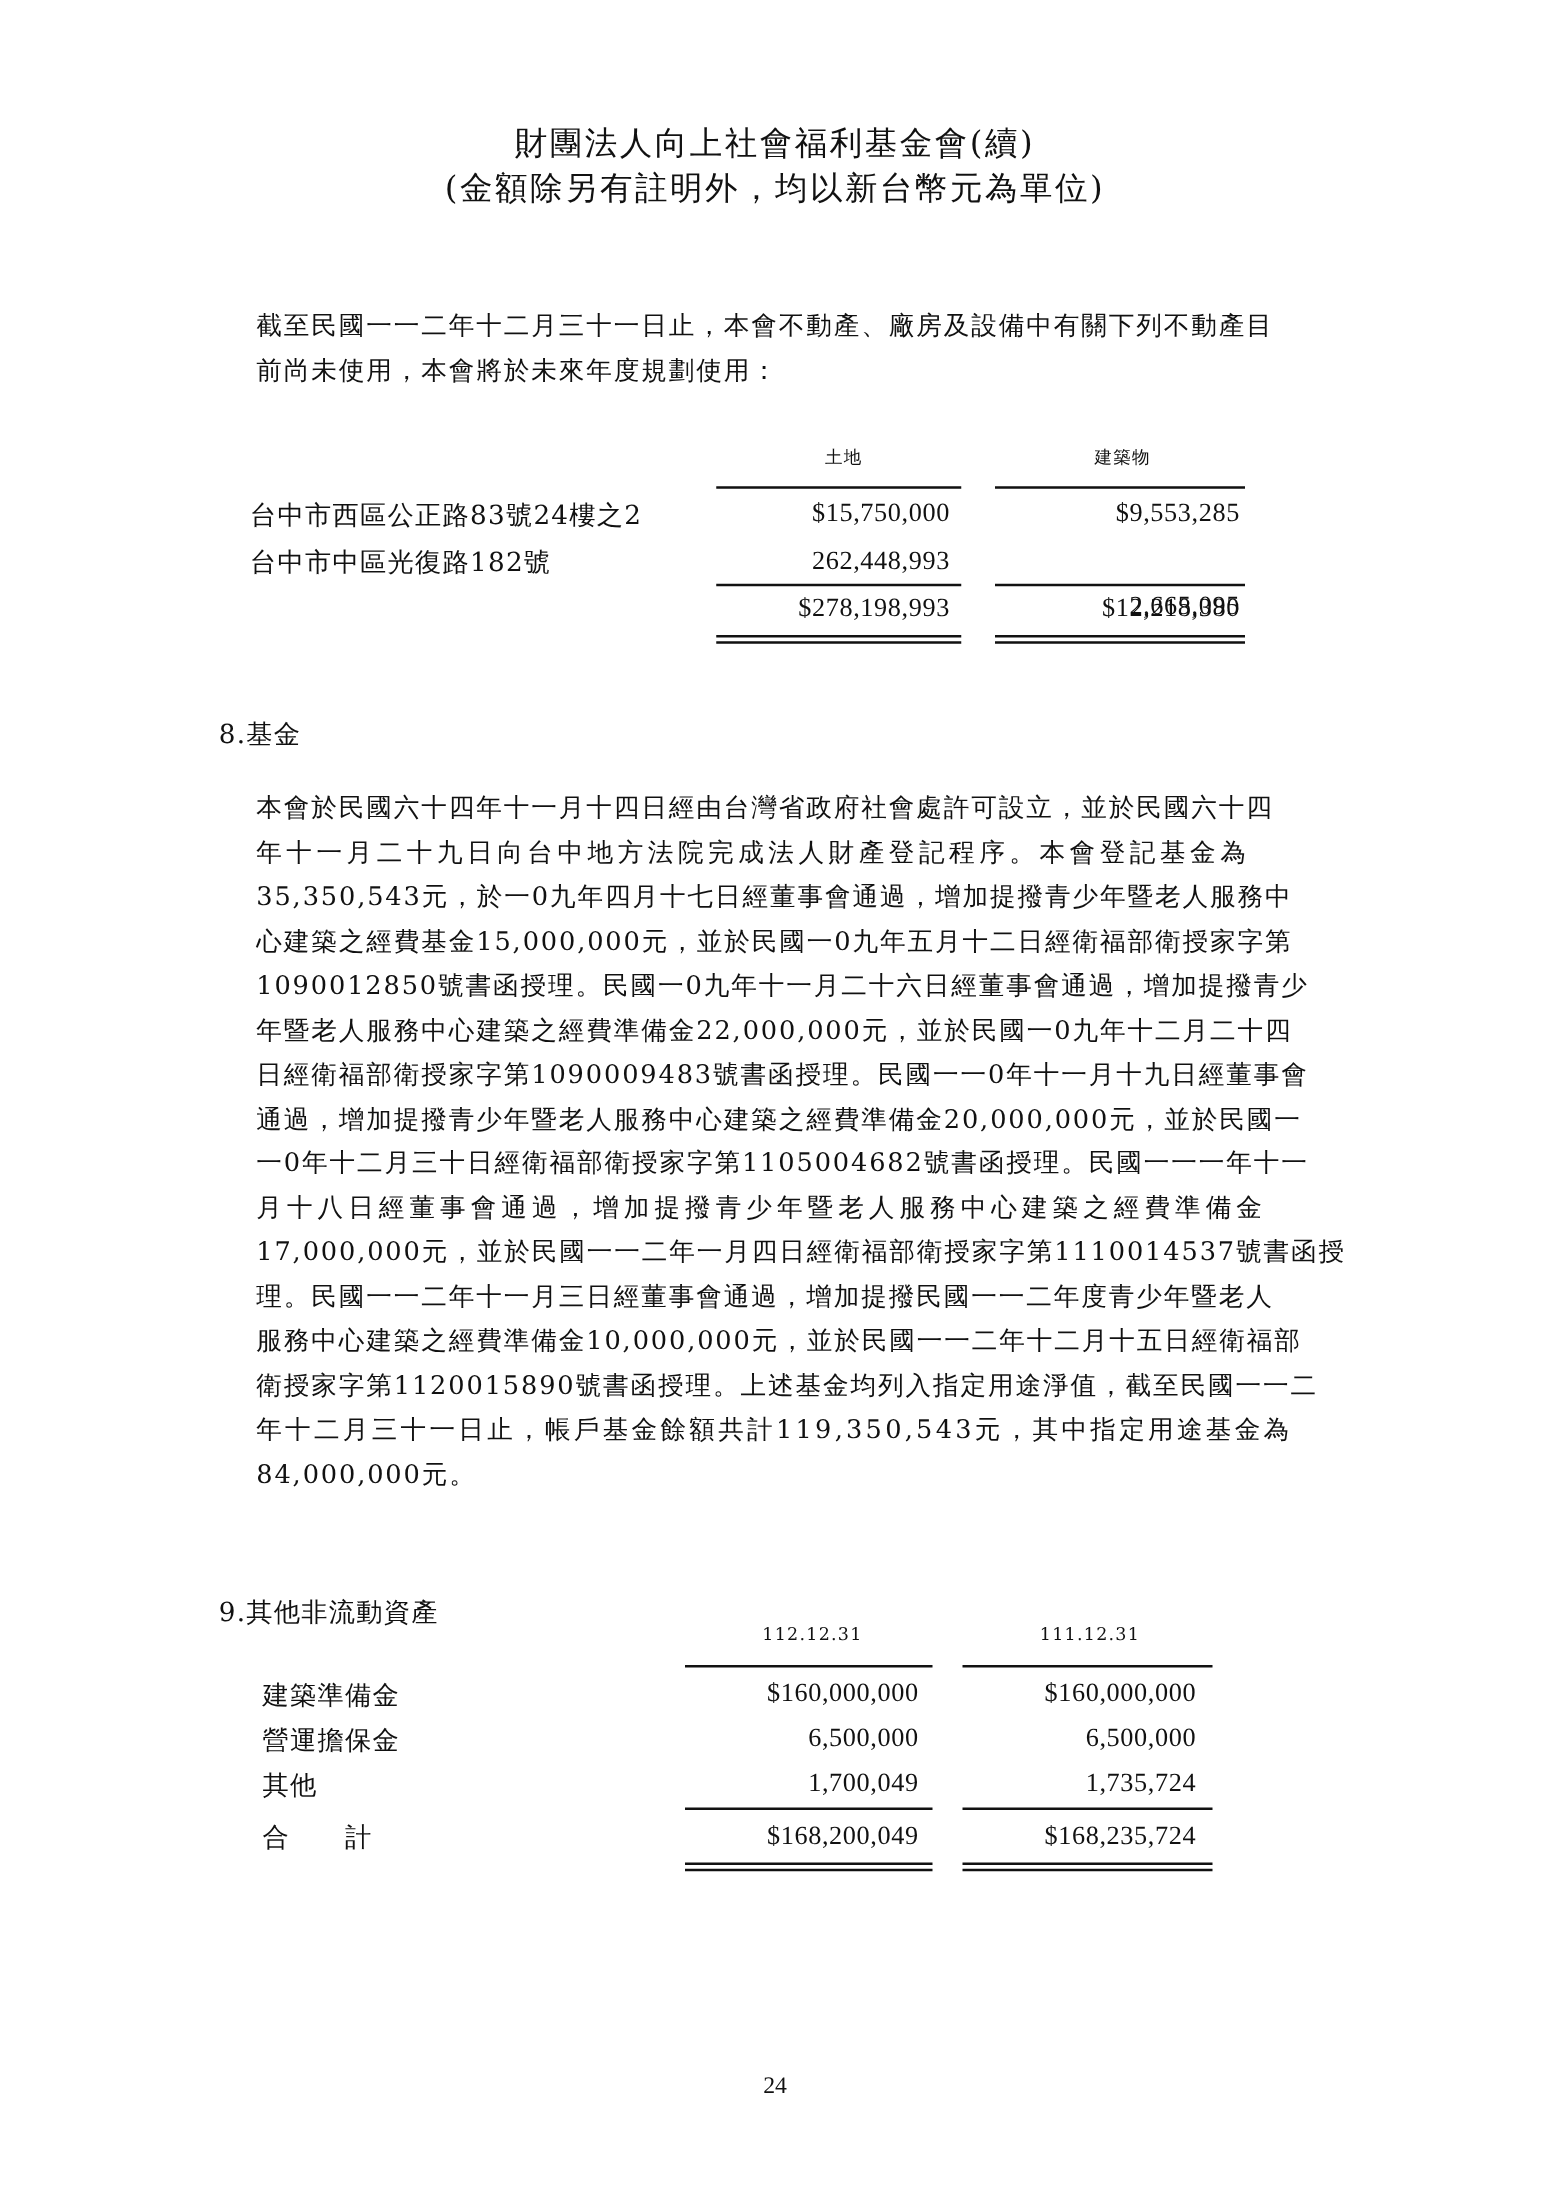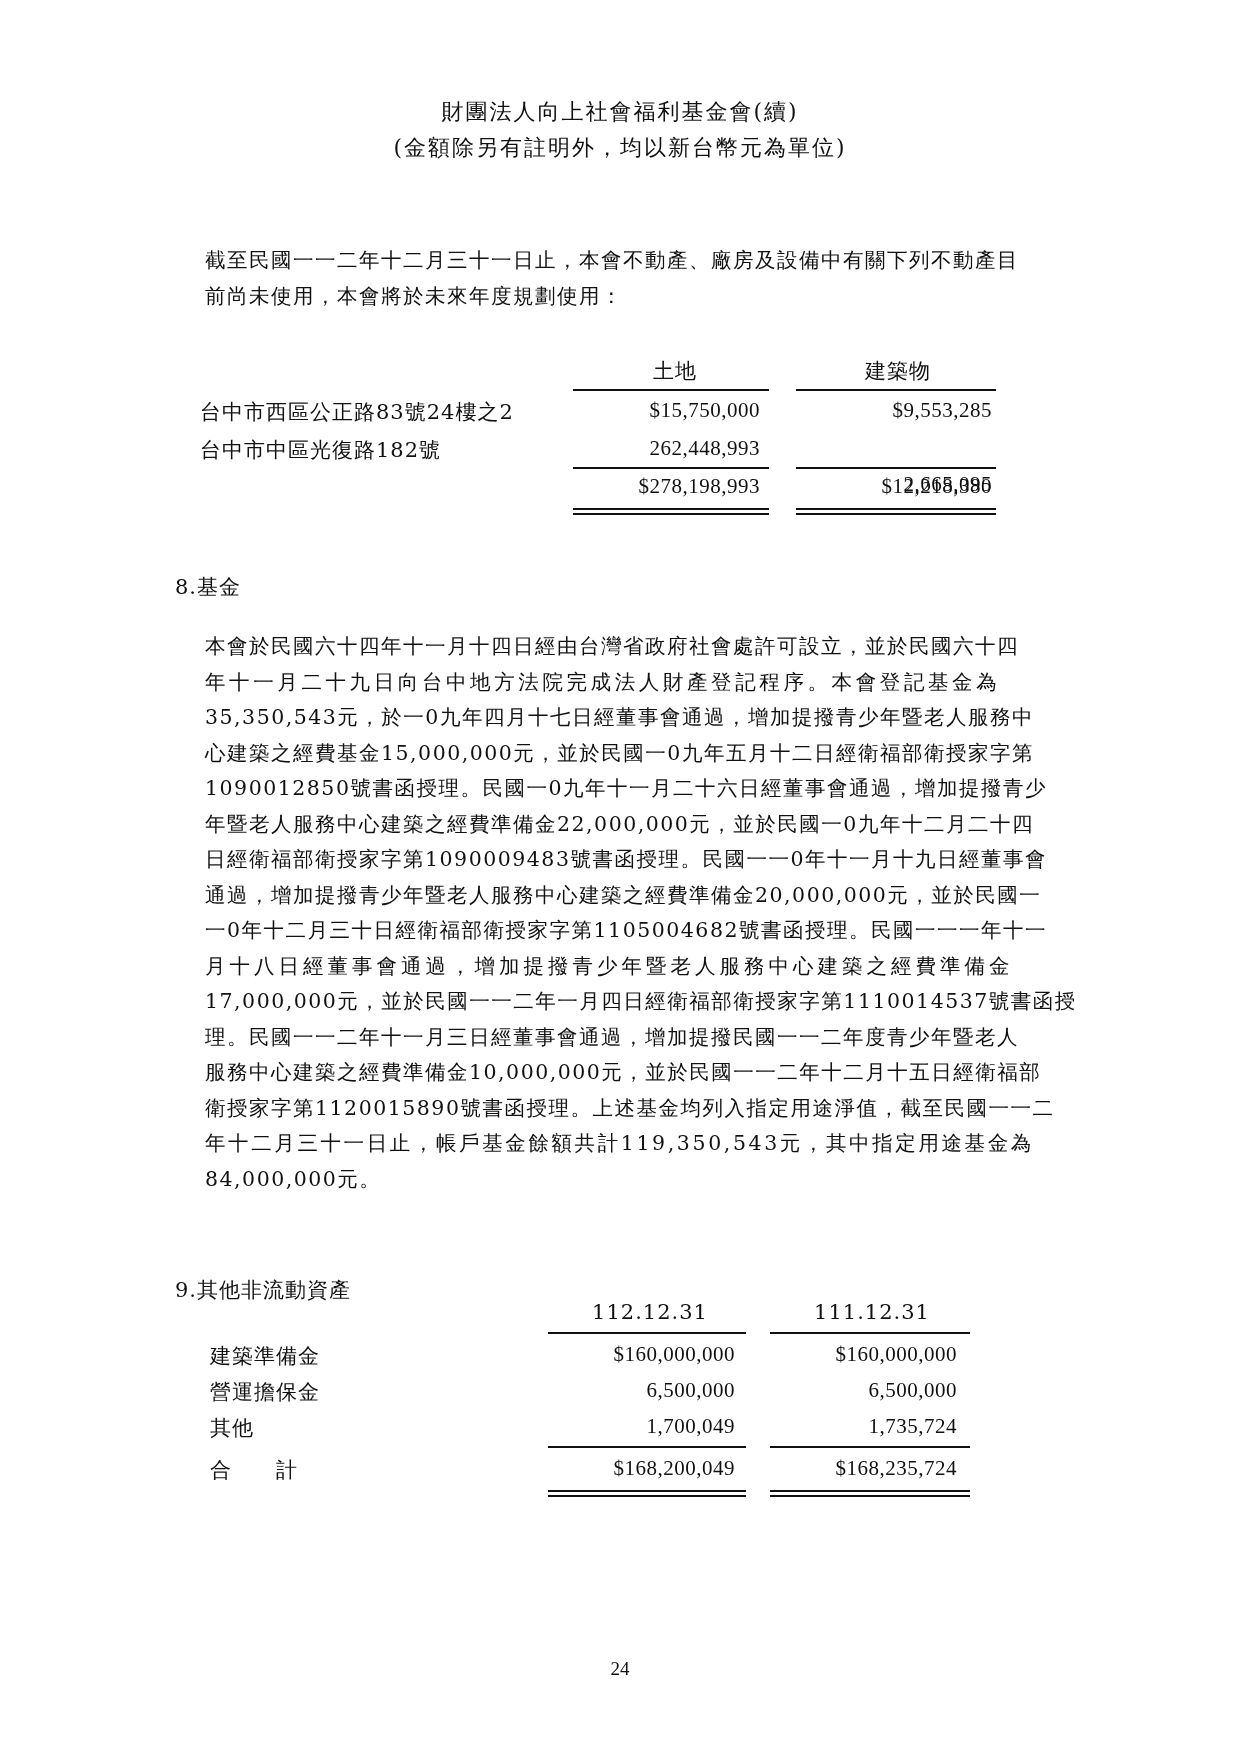--- a/index.html
+++ b/index.html
@@ -3,35 +3,35 @@
 <meta charset="utf-8">
 <style>
   html, body { margin: 0; padding: 0; background: #ffffff; }
   body {
     width: 1240px; height: 1754px; position: relative; overflow: hidden;
     font-family: "DejaVu Serif", "Liberation Serif", serif;
     color: #111111;
   }
   .header-line {
     position: absolute; left: 0; width: 1240px; text-align: center;
-    font-size: 22px; letter-spacing: 2px;
+    font-size: 26px; letter-spacing: 2px;
   }
   .para {
     position: absolute; left: 205px; width: 920px;
     font-size: 20.5px; line-height: 35.5px; letter-spacing: 1.5px;
     text-align: justify;
   }
   .para .line { display: block; white-space: nowrap; }
   .section-title {
     position: absolute; font-size: 21px; letter-spacing: 1px; margin-top: 12px;
   }
   .tbl-text { position: absolute; font-size: 21px; white-space: nowrap; letter-spacing: 1px; }
   .num { position: absolute; font-size: 21px; text-align: right; white-space: nowrap;
          font-family: "Liberation Serif", "DejaVu Serif", serif; letter-spacing: 0.5px; }
-  .colhead { position: absolute; font-size: 21px; text-align: center; white-space: nowrap; letter-spacing: 1px;}
+  .colhead { position: absolute; font-size: 14px; text-align: center; white-space: nowrap; letter-spacing: 1px;}
   .rule { position: absolute; height: 0; border-top: 2px solid #111; }
   .drule { position: absolute; height: 3px; border-top: 2px solid #111; border-bottom: 2px solid #111; }
   .page-num { position: absolute; left: 0; width: 1240px; text-align: center; font-size: 19px;
               font-family: "Liberation Serif", serif; }
 </style>
 </head>
 <body>
 
 <div class="header-line" style="top:97px;">財團法人向上社會福利基金會(續)</div>
 <div class="header-line" style="top:133px;">(金額除另有註明外，均以新台幣元為單位)</div>

